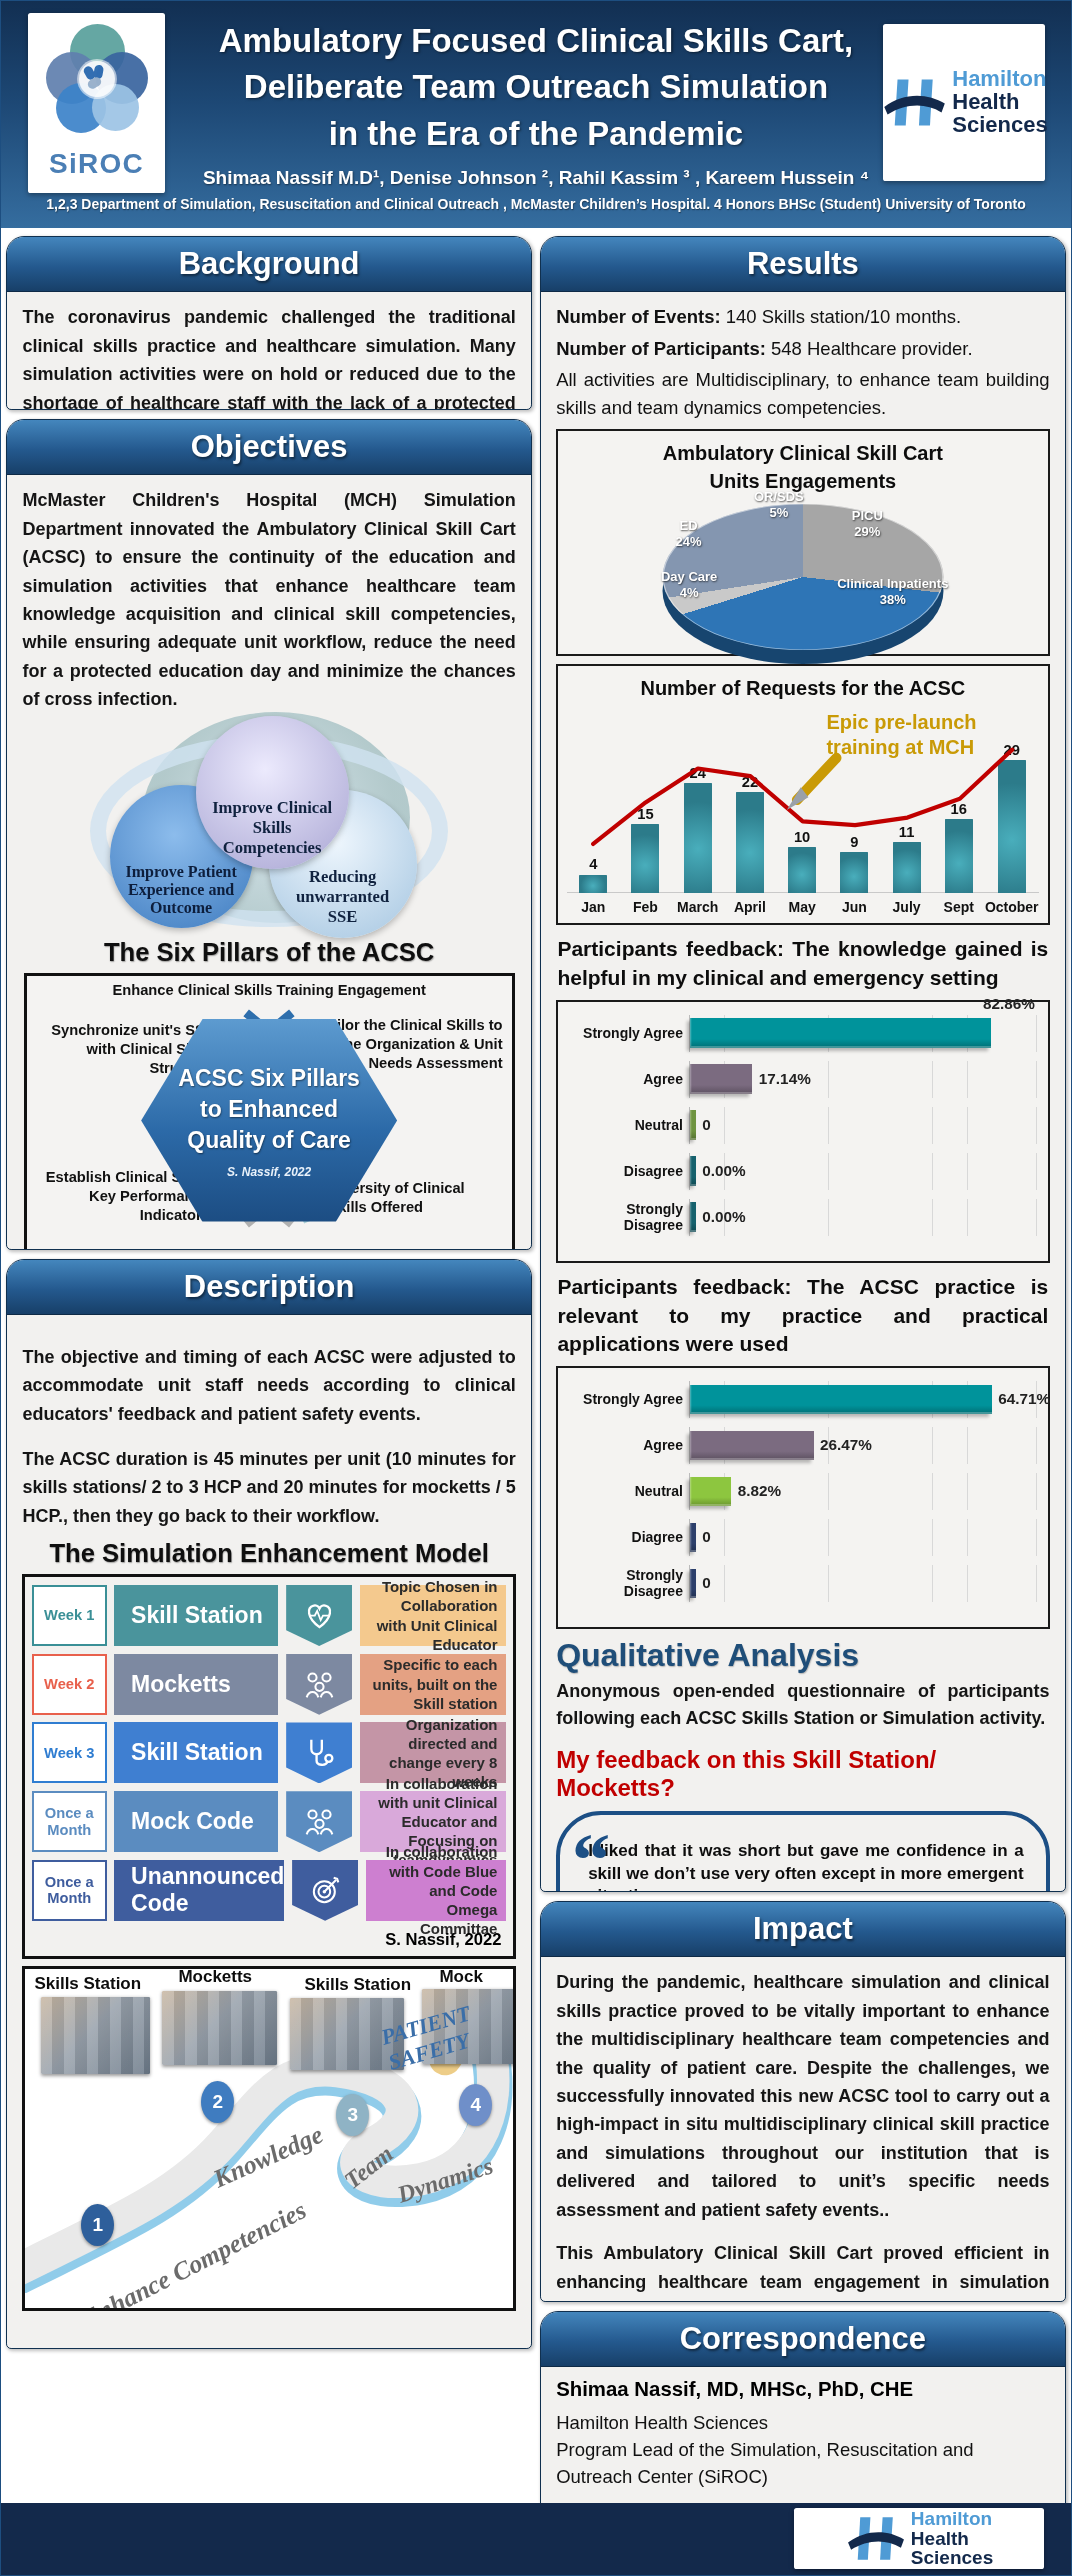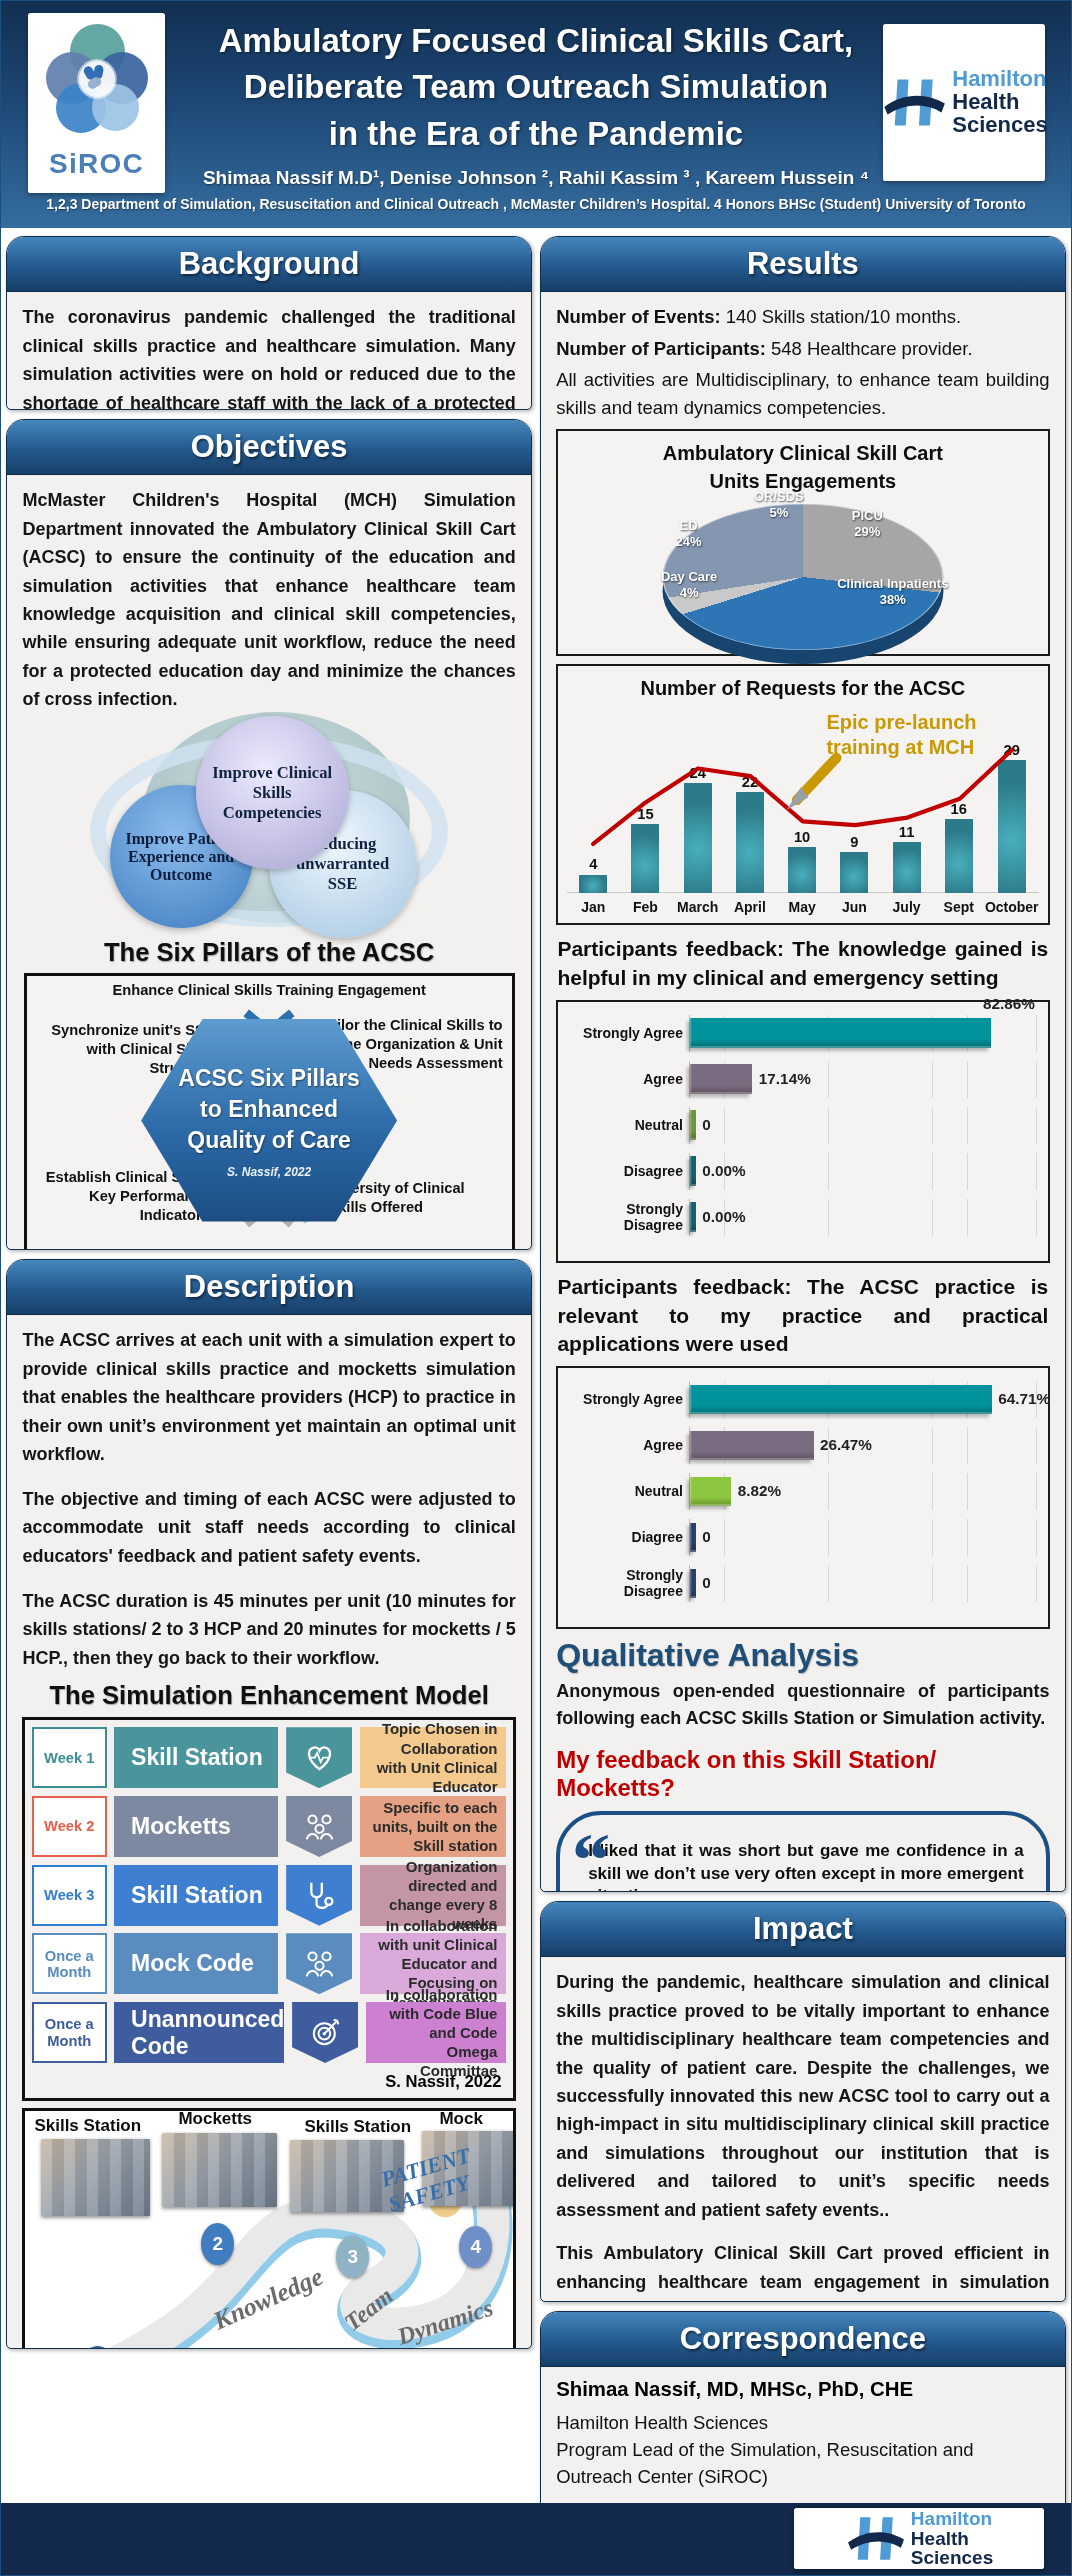--- a/index.html
+++ b/index.html
@@ -46,21 +46,21 @@
   .panel-body { padding:11.5px 15.3px; }
   .body-text { font-size:18px; font-weight:bold; color:#151515; line-height:1.58; text-align:justify; }
   .sub-heading { text-align:center; font-size:25.6px; font-weight:bold; color:#0f0f0f; text-shadow:0.6px 1.3px 1.3px rgba(0,0,0,.35); margin:6.4px 0; }
 
   
   .venn { position:relative; height:215px; margin:2.6px auto; width:409px; }
   .venn-halo1 { position:absolute; left:77px; top:-3.8px; width:268px; height:211px; border-radius:50%;
                 background:radial-gradient(circle,#bfd9e6 0%,#7fa9ae 70%); opacity:.55; }
   .venn-halo2 { position:absolute; left:25.6px; top:19px; width:358px; height:192px; border-radius:50%;
                 border:16.6px solid #cfe2f0; opacity:.8; }
-  .vc { position:absolute; border-radius:50%; display:flex; align-items:center; justify-content:center; text-align:center;
+  .vc { position:absolute; border-radius:50%; display:flex; align-items:flex-end; justify-content:center; text-align:center;
         font-family:"Liberation Serif", serif; font-weight:bold; color:#10223f; padding:11.5px; }
   .vc-top { left:131px; top:0; width:153px; height:153px; font-size:16.6px;
             background:radial-gradient(circle at 45% 35%,#eceafd 0%,#b9b6dd 75%,#9a97c6 100%); box-shadow:0 2.6px 6.4px rgba(0,0,0,.25);}
   .vc-left { left:45px; top:69px; width:143px; height:143px; font-size:16px; color:#0d1e3c;
              background:radial-gradient(circle at 45% 35%,#8cbcec 0%,#4e88c8 80%); box-shadow:0 2.6px 6.4px rgba(0,0,0,.25);}
   .vc-right { left:204px; top:74px; width:148px; height:148px; font-size:16.6px;
               background:radial-gradient(circle at 45% 35%,#eef6fd 0%,#b3cfe6 80%); box-shadow:0 2.6px 6.4px rgba(0,0,0,.25);}
 
   
   .pillars-frame { position:relative; border:3.2px solid #111; background:#f4f3f2; height:289px; margin:3.8px 1.3px 1.3px; }
@@ -286,21 +286,20 @@
             </div>
           </div>
         </div>
       </section>
 
       <section class="panel" style="height:1090px">
         <div class="panel-head">
           <span>Description</span>
         </div>
         <div class="panel-body">
-          <p class="body-text">The ACSC arrives at each unit with a simulation expert to provide clinical skills practice and mocketts simulation that enables the healthcare providers (HCP) to practice in their own unit’s environment yet maintain an optimal unit workflow.</p>
           <p class="body-text" style="margin-top:16.6px">The objective and timing of each ACSC were adjusted to accommodate unit staff needs according to clinical educators' feedback and patient safety events.</p>
           <p class="body-text" style="margin-top:16.6px">The ACSC duration is 45 minutes per unit (10 minutes for skills stations/ 2 to 3 HCP and 20 minutes for mocketts / 5 HCP., then they go back to their workflow.</p>
 
           <div class="sub-heading" style="margin-top:9px">The Simulation Enhancement Model</div>
 
           <div class="model-frame">
             <div id="model-rows">
                 <div class="m-row">
                   <div class="m-week" style="border-color: rgb(58, 143, 150); color: rgb(58, 143, 150);">Week 1</div>
                   <div class="m-bar" style="background: rgb(74, 148, 156);">Skill Station</div>

